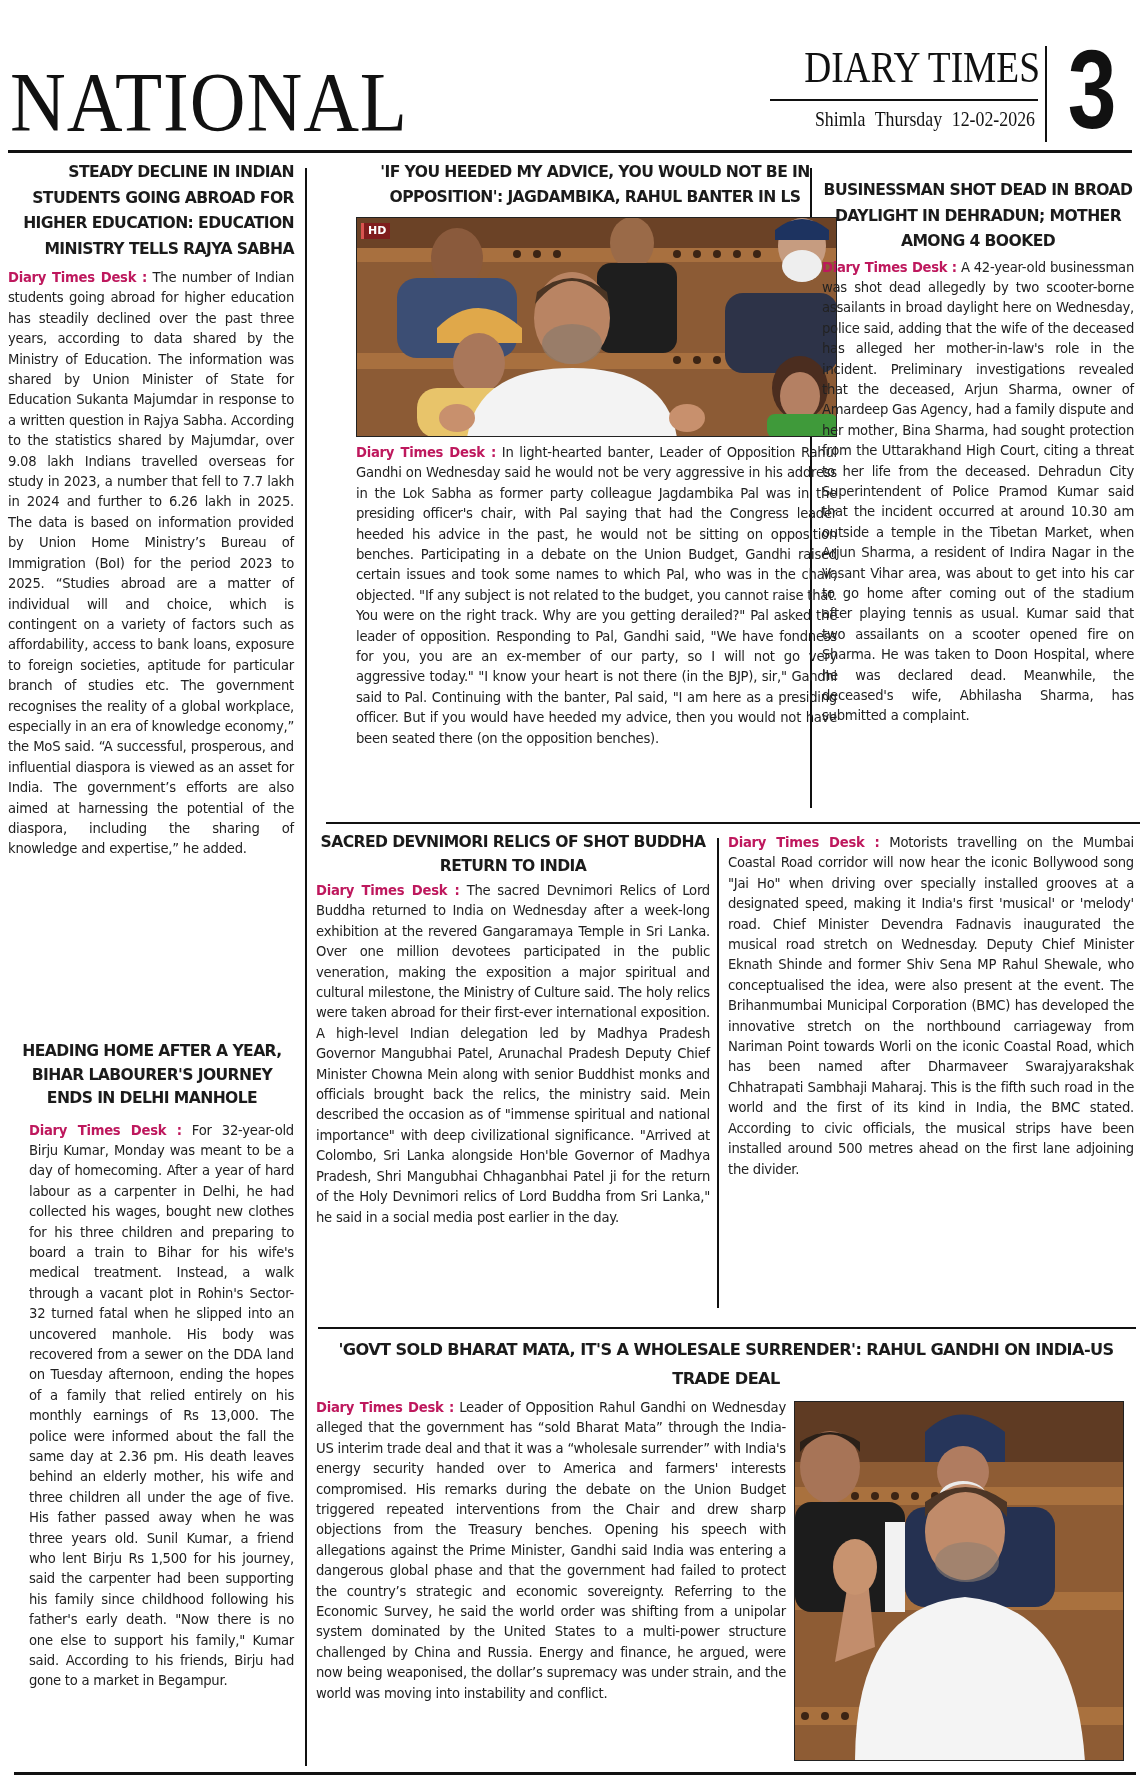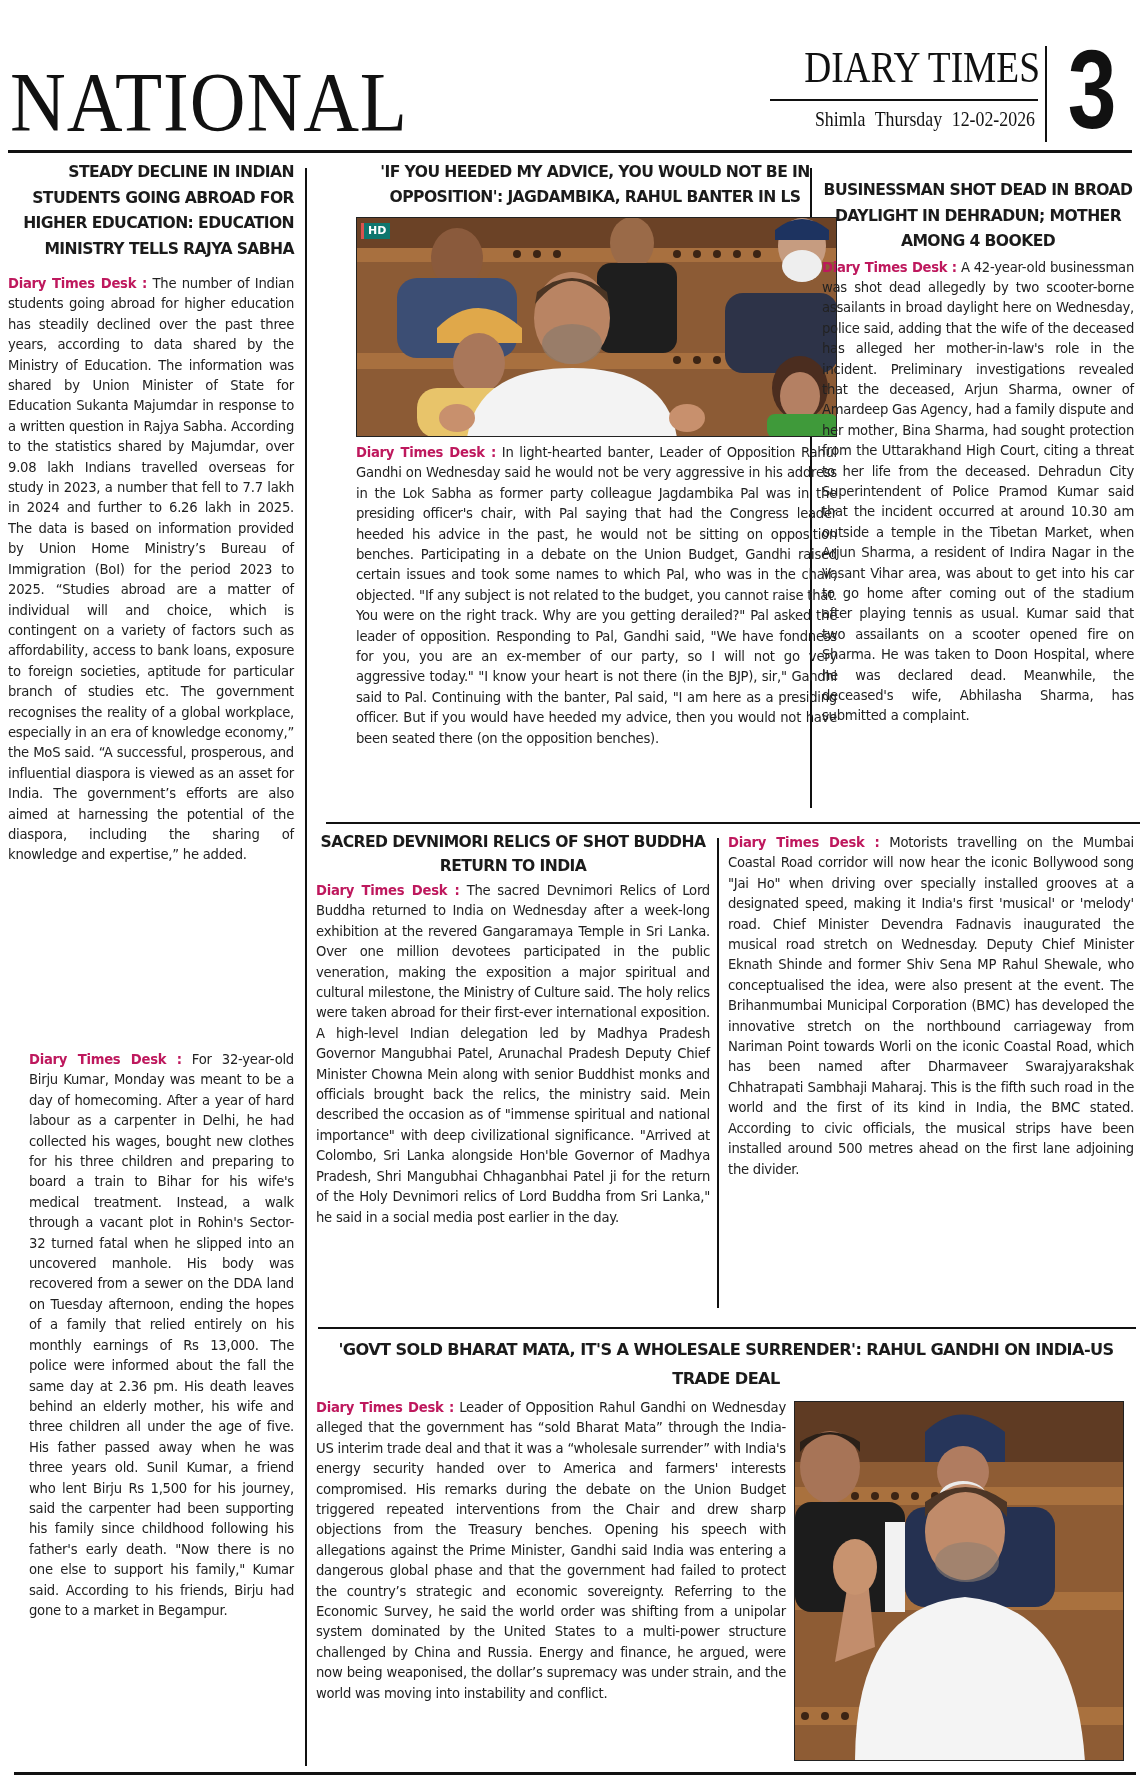--- a/index.html
+++ b/index.html
@@ -80,21 +80,21 @@
   .byline { font-weight: 700; color: #be185d; }
 
   .photo {
     border: 1px solid #222;
     overflow: hidden;
     background: #8a5a34;
     position: absolute;
   }
   .hd-badge {
     position: absolute; left: 4px; top: 5px;
-    background: #0f766e; color: #fff;
+    background: #7f1d1d; color: #fff;
     font-family: "DejaVu Sans", sans-serif;
     font-weight: 700; font-size: 11px; line-height: 14px;
     padding: 1px 4px;
     border-left: 3px solid #d9534f;
   }
 </style>
 </head>
 <body>
 
 <header>
@@ -109,27 +109,28 @@
 
 <div class="abs vrule" style="left:305px; top:168px; height:1598px;"></div>
 <div class="abs vrule" style="left:810px; top:168px; height:640px;"></div>
 <div class="abs vrule" style="left:717px; top:838px; height:470px;"></div>
 <div class="abs hrule" style="left:326px; top:822px; width:814px;"></div>
 <div class="abs hrule" style="left:318px; top:1327px; width:818px;"></div>
 <div class="abs hrule" style="left:14px; top:1772px; width:1122px; height:3px;"></div>
 
 <article class="abs" style="left:8px; top:160px; width:286px;">
   <h2 class="headline" style="font-size:15.6px; line-height:25.5px;text-align:right;">STEADY DECLINE IN INDIAN STUDENTS GOING ABROAD FOR HIGHER EDUCATION: EDUCATION MINISTRY TELLS RAJYA SABHA</h2>
-  <p class="body" style="margin-top:12px;">
+  <p class="body" style="margin-top:6px;">
     <span class="byline">Diary Times Desk :</span>
     <span>The number of Indian students going abroad for higher education has steadily declined over the past three years, according to data shared by the Ministry of Education. The information was shared by Union Minister of State for Education Sukanta Majumdar in response to a written question in Rajya Sabha. According to the statistics shared by Majumdar, over 9.08 lakh Indians travelled overseas for study in 2023, a number that fell to 7.7 lakh in 2024 and further to 6.26 lakh in 2025. The data is based on information provided by Union Home Ministry’s Bureau of Immigration (BoI) for the period 2023 to 2025. “Studies abroad are a matter of individual will and choice, which is contingent on a variety of factors such as affordability, access to bank loans, exposure to foreign societies, aptitude for particular branch of studies etc. The government recognises the reality of a global workplace, especially in an era of knowledge economy,” the MoS said. “A successful, prosperous, and influential diaspora is viewed as an asset for India. The government’s efforts are also aimed at harnessing the potential of the diaspora, including the sharing of knowledge and expertise,” he added.</span>
   </p>
 </article>
 
 <article class="abs" style="left:10px; top:1040px; width:284px;">
+  <h2 class="headline" style="font-size:15.6px; line-height:23.5px;">HEADING HOME AFTER A YEAR, BIHAR LABOURER'S JOURNEY ENDS IN DELHI MANHOLE</h2>
   <p class="body" style="margin-top:10px;margin-left:19px;">
     <span class="byline">Diary Times Desk :</span>
     <span>For 32-year-old Birju Kumar, Monday was meant to be a day of homecoming. After a year of hard labour as a carpenter in Delhi, he had collected his wages, bought new clothes for his three children and preparing to board a train to Bihar for his wife's medical treatment. Instead, a walk through a vacant plot in Rohin's Sector-32 turned fatal when he slipped into an uncovered manhole. His body was recovered from a sewer on the DDA land on Tuesday afternoon, ending the hopes of a family that relied entirely on his monthly earnings of Rs 13,000. The police were informed about the fall the same day at 2.36 pm. His death leaves behind an elderly mother, his wife and three children all under the age of five. His father passed away when he was three years old. Sunil Kumar, a friend who lent Birju Rs 1,500 for his journey, said the carpenter had been supporting his family since childhood following his father's early death. "Now there is no one else to support his family," Kumar said. According to his friends, Birju had gone to a market in Begampur.</span>
   </p>
 </article>
 
 <article class="abs" style="left:318px; top:160px; width:482px;margin-left:36px;">
   <h2 class="headline" style="font-size:15.6px; line-height:25px;">'IF YOU HEEDED MY ADVICE, YOU WOULD NOT BE IN OPPOSITION': JAGDAMBIKA, RAHUL BANTER IN LS</h2>
   <div class="photo" style="left:2px; top:57px; width:481px; height:220px;">
     <svg width="481" height="220" viewBox="0 0 481 220">

